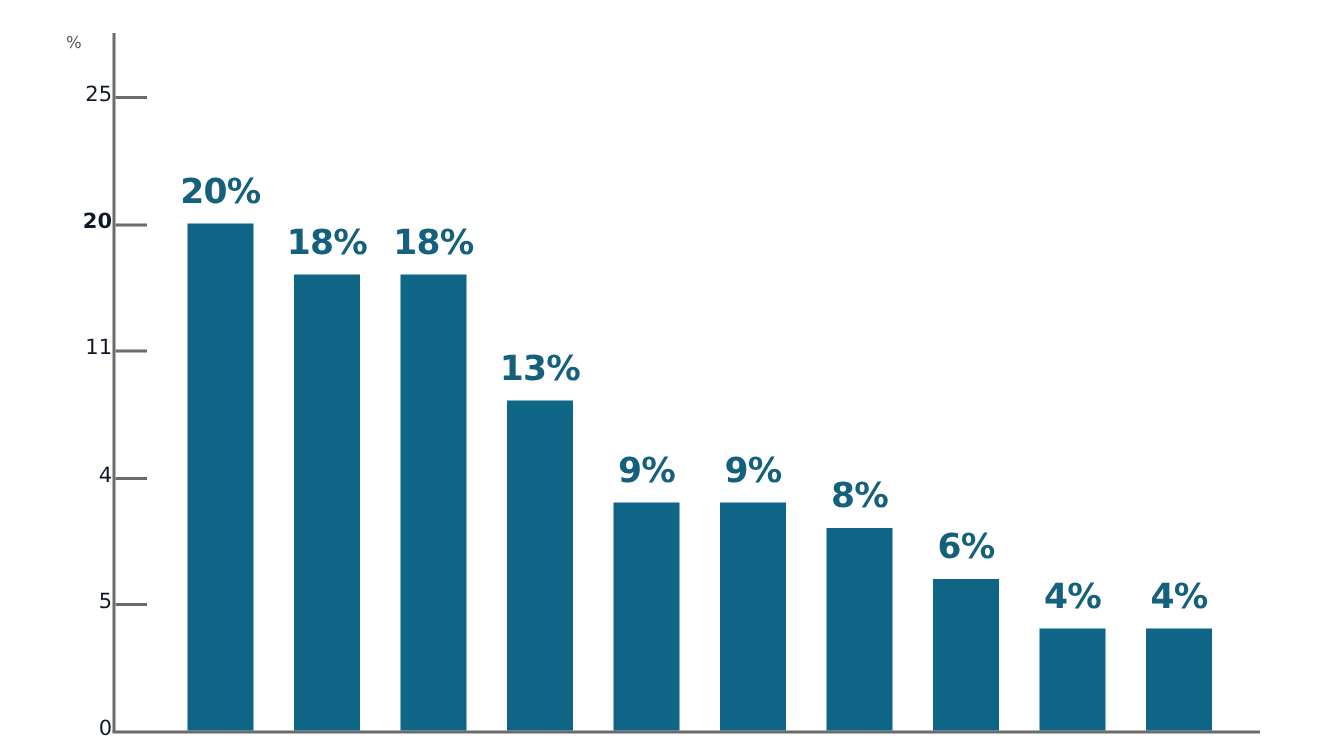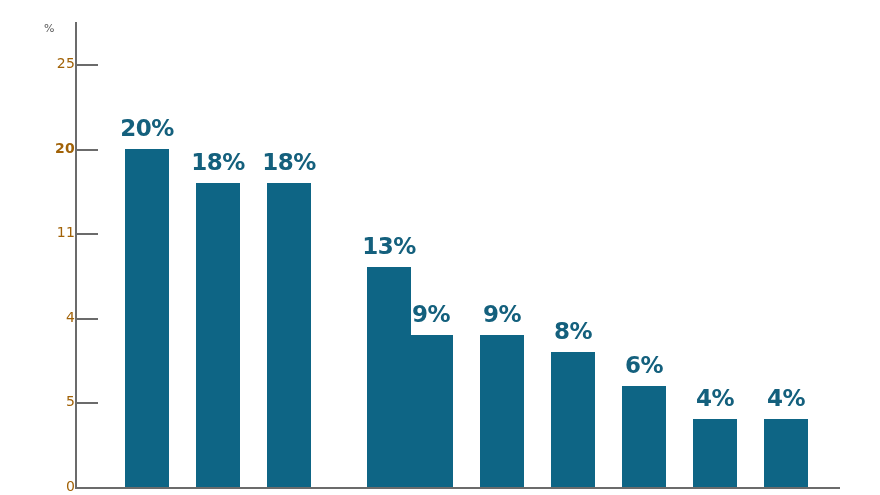--- a/index.html
+++ b/index.html
@@ -49,21 +49,21 @@
     height: 2px;
     background: #6b6b6b;
   }
 
   .y-tick-label {
     position: absolute;
     right: 0;
     width: 30px;
     text-align: right;
     font-size: 14px;
-    color: #a16207;
+    color: #0f172a;
     font-family: "DejaVu Sans", "Liberation Sans", sans-serif;
     letter-spacing: 0.2px;
   }
 
   .y-tick-wrap {
     position: absolute;
     left: 0;
     width: 75px;
     height: 0;
   }
@@ -154,21 +154,21 @@
         <div class="bar-value-label" style="bottom: 346.182px; color: rgb(20, 96, 125);">20%</div>
       </div>
       <div class="bar-group" style="left: 119px; height: 487px;">
         <div class="bar-rect" style="height: 304.364px; background: rgb(14, 101, 133);"></div>
         <div class="bar-value-label" style="bottom: 312.364px; color: rgb(20, 96, 125);">18%</div>
       </div>
       <div class="bar-group" style="left: 190px; height: 487px;">
         <div class="bar-rect" style="height: 304.364px; background: rgb(14, 101, 133);"></div>
         <div class="bar-value-label" style="bottom: 312.364px; color: rgb(20, 96, 125);">18%</div>
       </div>
-      <div class="bar-group" style="left: 261px; height: 487px; margin-left: 29px;">
+      <div class="bar-group" style="left: 261px; height: 487px;">
         <div class="bar-rect" style="height: 219.818px; background: rgb(14, 101, 133);"></div>
         <div class="bar-value-label" style="bottom: 227.818px; color: rgb(20, 96, 125);">13%</div>
       </div>
       <div class="bar-group" style="left: 332px; height: 487px;">
         <div class="bar-rect" style="height: 152.182px; background: rgb(14, 101, 133);"></div>
         <div class="bar-value-label" style="bottom: 160.182px; color: rgb(20, 96, 125);">9%</div>
       </div>
       <div class="bar-group" style="left: 403px; height: 487px;">
         <div class="bar-rect" style="height: 152.182px; background: rgb(14, 101, 133);"></div>
         <div class="bar-value-label" style="bottom: 160.182px; color: rgb(20, 96, 125);">9%</div>

